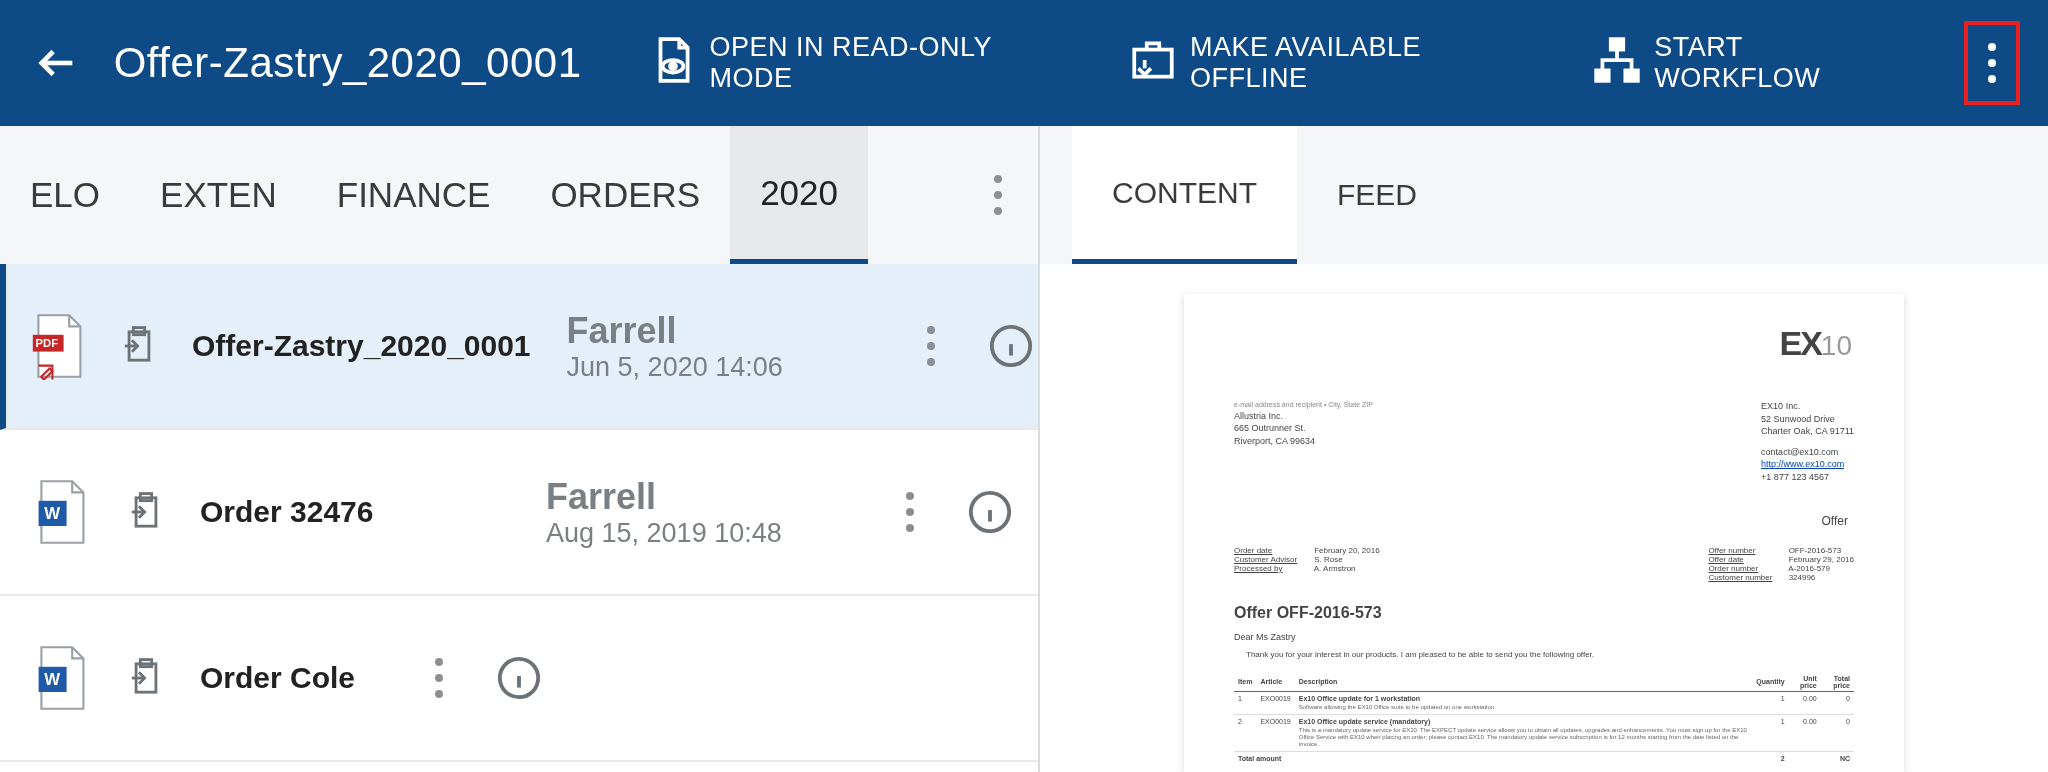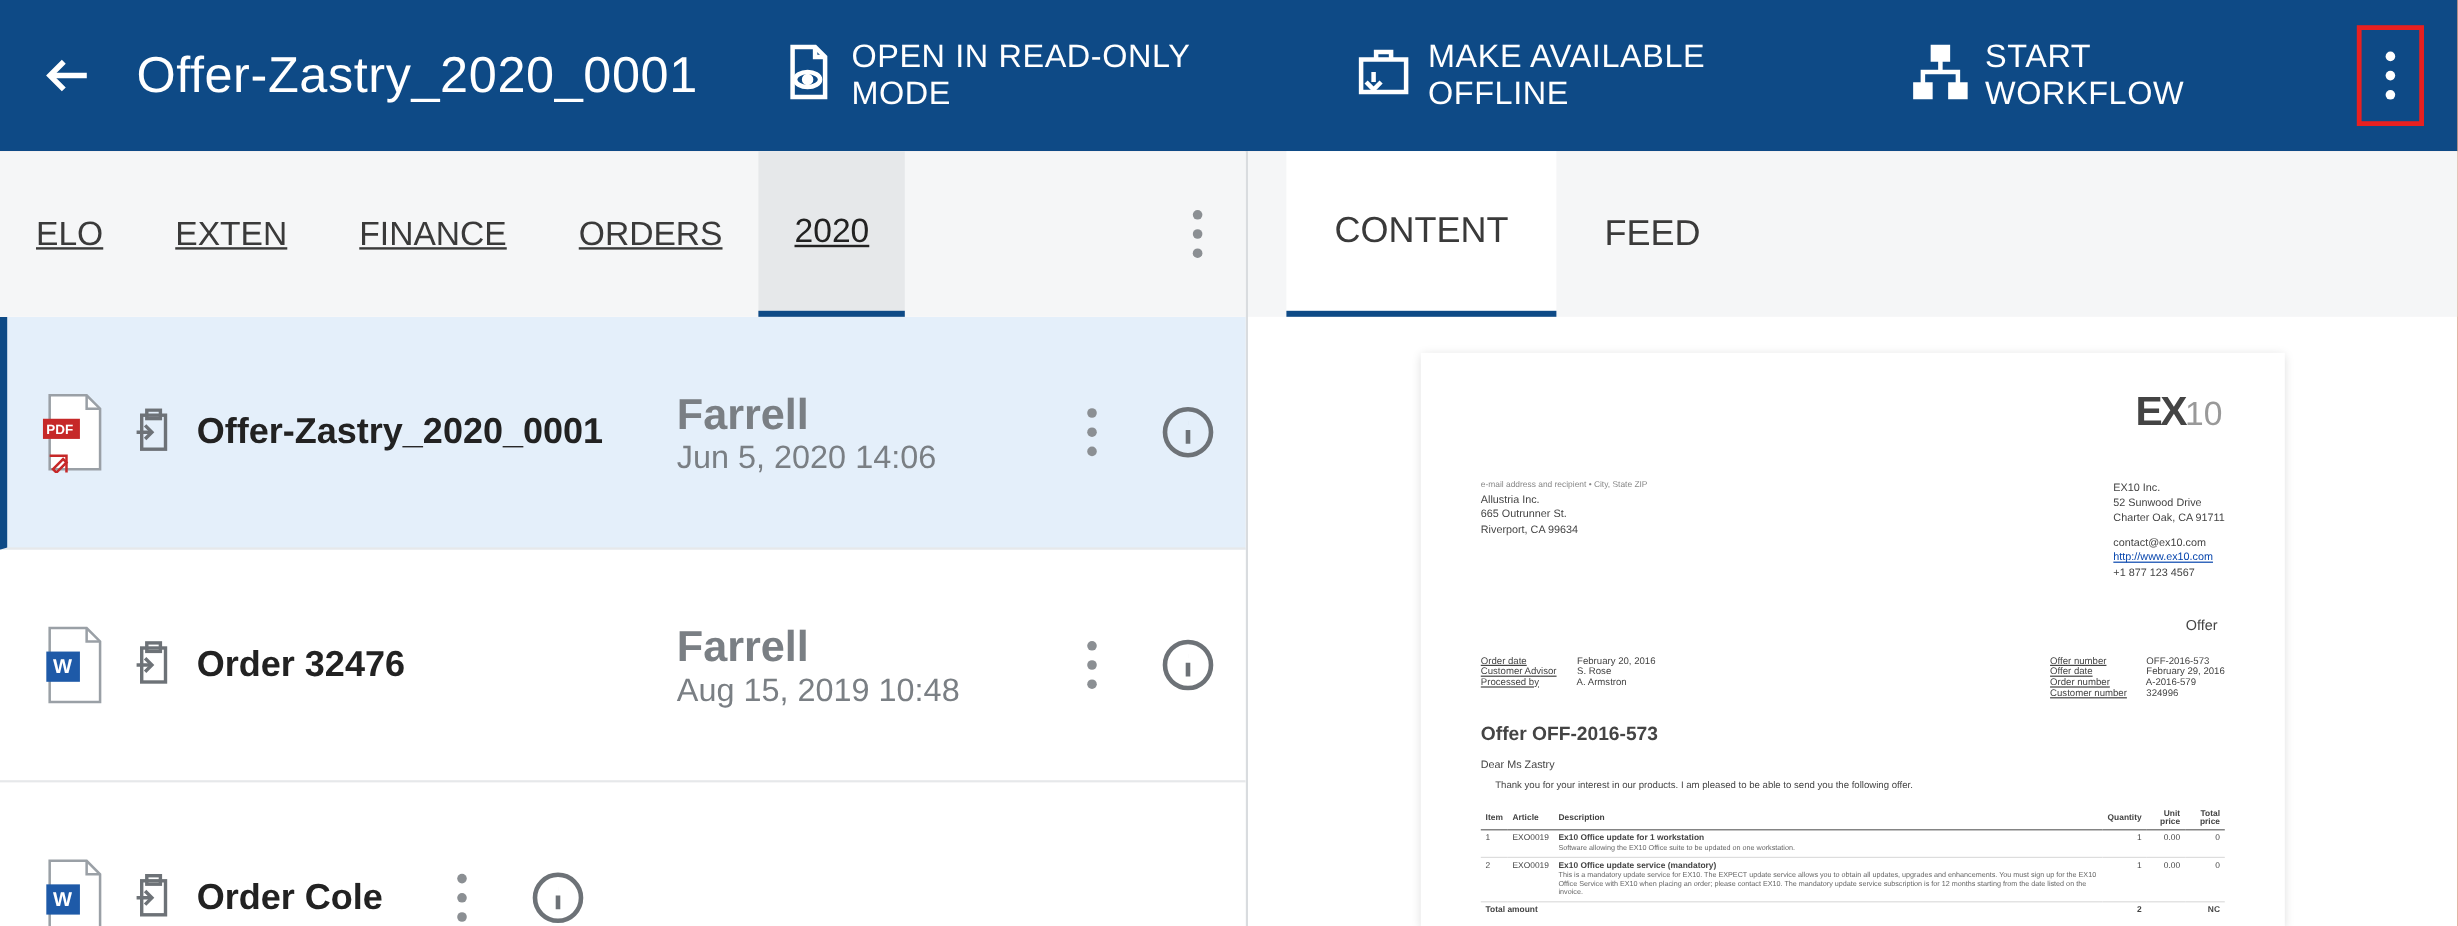--- a/index.html
+++ b/index.html
@@ -1,17 +1,17 @@
 <!DOCTYPE html>
 <html><head>
 <meta charset="utf-8">
 <style>
   * { box-sizing: border-box; margin: 0; padding: 0; font-family: "Segoe UI", Arial, sans-serif; }
   html, body { width: 100%; height: 100%; background: #f5f6f7; }
-  .root { width: 2048px; height: 772px; background: #c2410c; position: relative; overflow: hidden; }
+  .root { width: 2048px; height: 772px; background: #fde047; position: relative; overflow: hidden; }
 
   
   .header {
     height: 126px; background: #0e4a86; color: #fff;
     display: flex; align-items: center; padding: 0 28px 0 28px;
     gap: 28px;
   }
   .back-btn {
     width: 58px; height: 58px; display: flex; align-items: center; justify-content: center;
     cursor: pointer;
@@ -33,35 +33,35 @@
   
   .body { display:flex; height: calc(772px - 126px); }
   .left-pane { width: 1040px; border-right: 2px solid #d9dcdf; background:#fff; display:flex; flex-direction:column; }
   .right-pane { flex:1; background:#fff; display:flex; flex-direction:column; }
 
   
   .tabrow {
     height: 138px; display:flex; align-items:stretch; background:#f5f6f7; position:relative;
   }
   .crumb {
-    display:flex; align-items:center; padding: 0 30px; font-size: 28px; color:#3a3a3a; cursor:pointer; font-weight:400;text-decoration:underline;
+    display:flex; align-items:center; padding: 0 30px; font-size: 35px; color:#3a3a3a; cursor:pointer; font-weight:400;
   }
   .crumb.active {
     background:#e6e8ea; border-bottom: 5px solid #0e4a86; font-weight:400; color:#222;
   }
   .tabrow-more {
     margin-left:auto; width:80px; display:flex; align-items:center; justify-content:center; cursor:pointer;
   }
   .dots-grey span { background:#8b8f93; }
 
   
   .list { flex:1; overflow:auto; }
   .row {
-    display:flex; align-items:center; height:194px; border-bottom:2px solid #e6e8ea;
-    padding: 0 22px 0 30px; gap: 18px; background:#fff;
+    display:flex; align-items:center; height:166px; border-bottom:2px solid #e6e8ea;
+    padding: 0 22px 0 30px; gap: 36px; background:#fff;
   }
   .row.selected { background:#e4effa; border-left:6px solid #0e4a86; padding-left:24px; }
   .doc-icon { width:62px; height:72px; display:flex; align-items:center; justify-content:center; }
   .clip-icon { width:36px; height:40px; display:flex; align-items:center; justify-content:center; color:#6d7277; }
   .row-text { display:flex; flex-direction:column; flex:0 0 auto; }
   .row-title { font-size:30px; font-weight:700; color:#222; }
   .row-meta { margin-left:auto; display:flex; flex-direction:column; align-items:flex-start; min-width:280px; }
   .row-user { font-size:36px; color:#7a7f84;font-weight:bold; }
   .row-date { font-size:27px; color:#7a7f84; }
   .row-actions { display:flex; align-items:center; gap:34px; margin-left:28px; }

